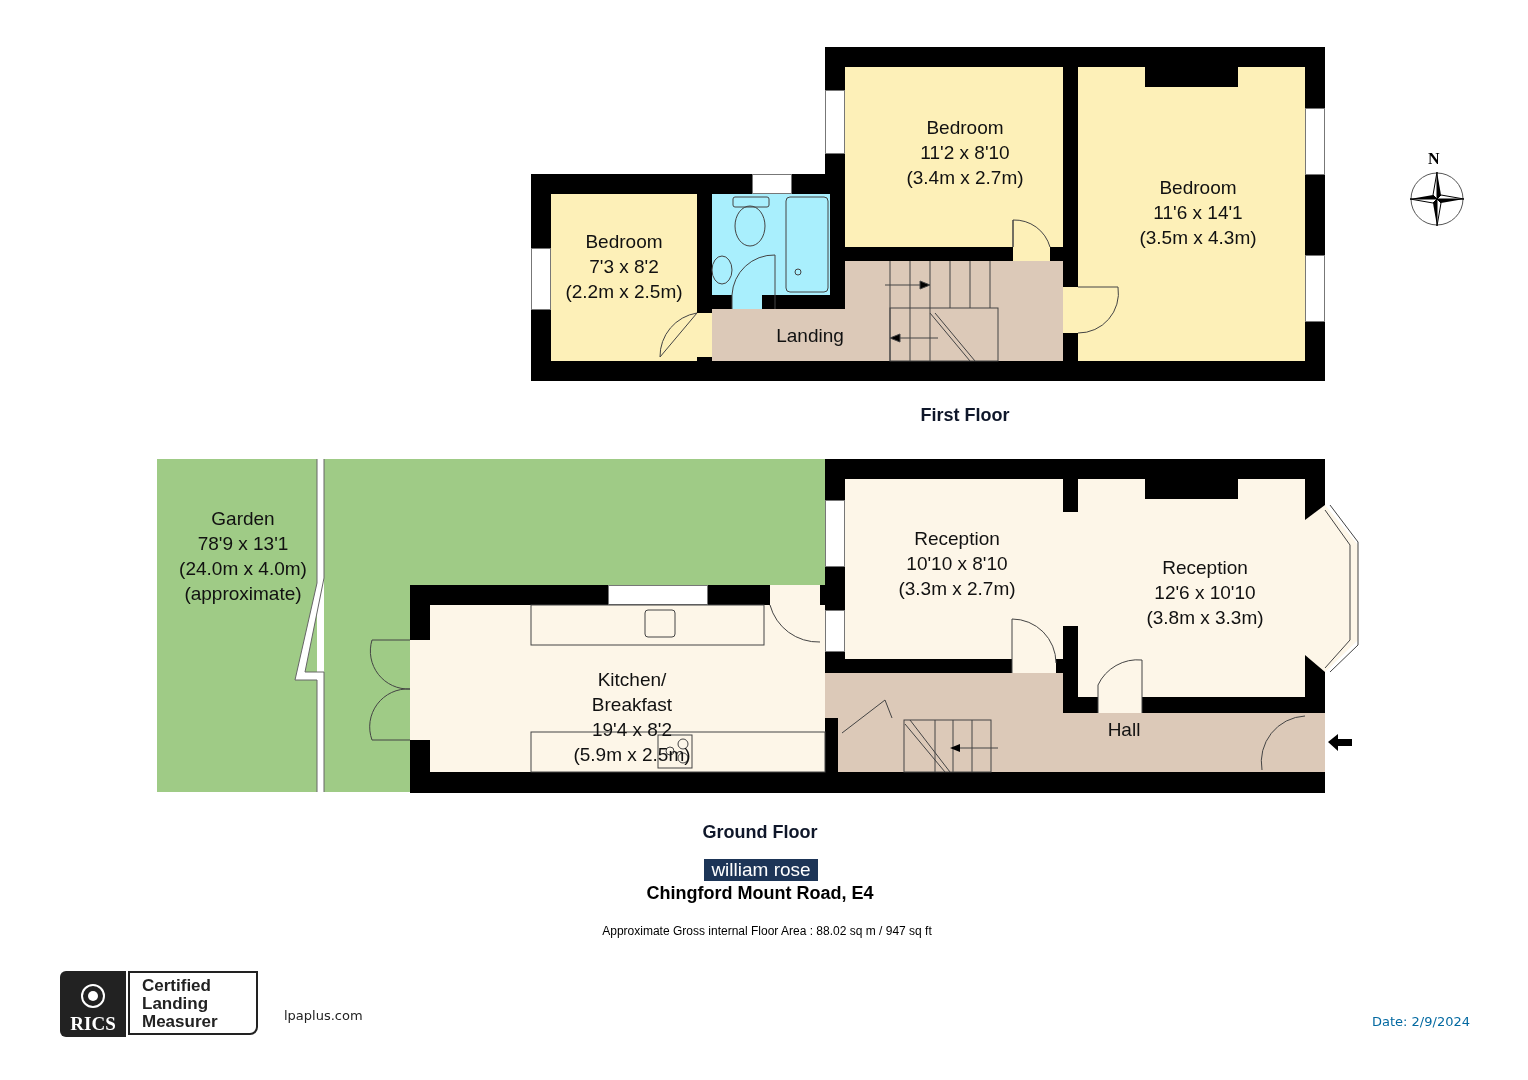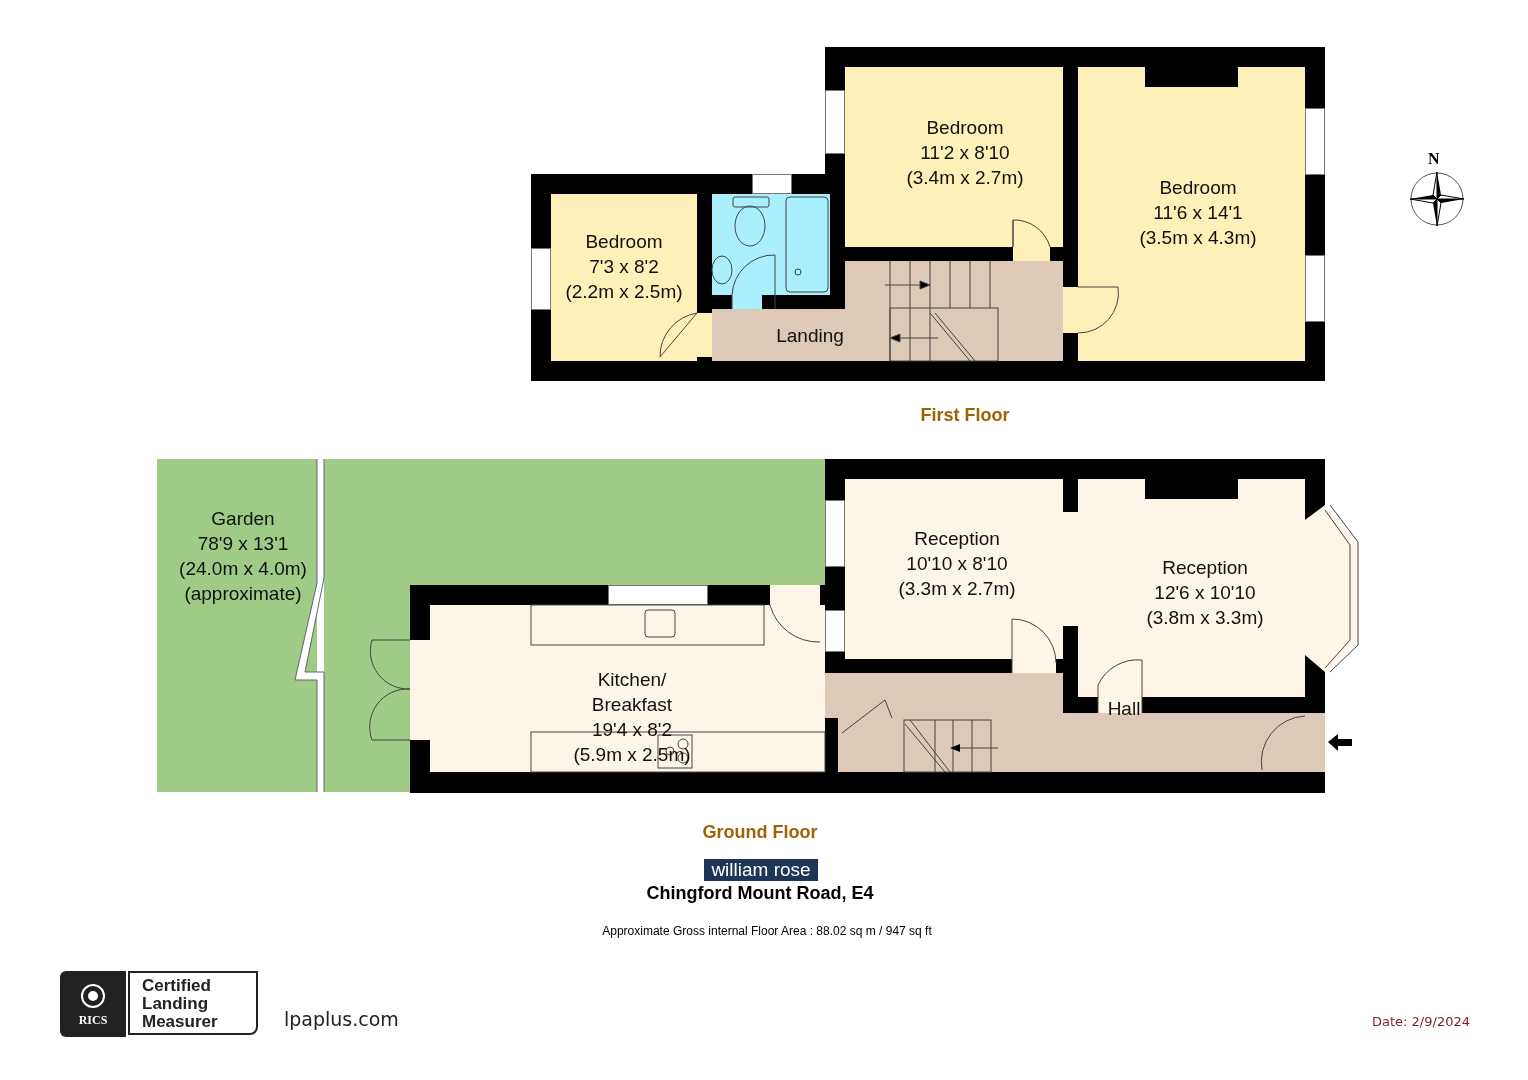--- a/index.html
+++ b/index.html
@@ -8,21 +8,21 @@
   .wall { position:absolute; background:#000; }
   .room { position:absolute; }
   .yellow { background:#fdf0b8; }
   .cream { background:#fdf6e8; }
   .blue { background:#a9effd; }
   .tan { background:#dcc9b8; }
   .green { background:#9fcb86; }
   .win { position:absolute; background:#fff; border:1px solid #777; box-sizing:border-box; }
   .label { position:absolute; text-align:center; color:#111; font-size:19px; line-height:25px; transform:translateX(-50%); white-space:nowrap; }
   .label div { display:block; }
-  .floor-title { position:absolute; font-weight:bold; font-size:18px; transform:translateX(-50%); white-space:nowrap; color:#a16207;text-align:right; }
+  .floor-title { position:absolute; font-weight:bold; font-size:18px; transform:translateX(-50%); white-space:nowrap; color:#0f172a;text-align:right; }
   svg { position:absolute; overflow:visible; }
 </style>
 </head>
 <body>
 
 <div>
 
   <div class="wall" style="left:825px;top:47px;width:500px;height:334px;"></div>
   <div class="wall" style="left:531px;top:174px;width:300px;height:207px;"></div>
 
@@ -203,40 +203,40 @@
   <div class="label" style="left:957px;top:526px;">
     <div>Reception</div>
     <div>10'10 x 8'10</div>
     <div>(3.3m x 2.7m)</div>
   </div>
   <div class="label" style="left:1205px;top:555px;">
     <div>Reception</div>
     <div>12'6 x 10'10</div>
     <div>(3.8m x 3.3m)</div>
   </div>
-  <div class="label" style="left:1124px;top:696px;">
+  <div class="label" style="left:1124px;top:717px;">
     <div>Hall</div>
   </div>
   <div class="floor-title" style="left:760px;top:822px;">Ground Floor</div>
 </div>
 
 <div class="abs" style="left:704px;top:859px;width:114px;height:22px;background:#1d3557;color:#fff;font-size:19px;line-height:21px;text-align:center;">william rose</div>
 <div class="abs" style="left:760px;top:883px;transform:translateX(-50%);font-weight:bold;font-size:18px;white-space:nowrap;">Chingford Mount Road, E4</div>
 <div class="abs" style="left:767px;top:924px;transform:translateX(-50%);font-size:12px;white-space:nowrap;">Approximate Gross internal Floor Area : 88.02 sq m / 947 sq ft</div>
 
 <div>
   <div class="abs" style="left:60px;top:971px;width:66px;height:66px;background:#222;border-radius:6px 0 0 6px;color:#fff;">
     <svg style="left:21px;top:12px;" width="24" height="26">
       <circle cx="12" cy="13" r="11" fill="none" stroke="#fff" stroke-width="2"></circle>
       <circle cx="12" cy="13" r="5" fill="#fff"></circle>
     </svg>
-    <div class="abs" style="left:0;top:42px;width:66px;text-align:center;font-weight:bold;font-size:12px;font-family:'Liberation Serif',serif;">RICS</div>
+    <div class="abs" style="left:0;top:42px;width:66px;text-align:center;font-weight:bold;font-size:19px;font-family:'Liberation Serif',serif;">RICS</div>
   </div>
   <div class="abs" style="left:128px;top:971px;width:130px;height:64px;border:2px solid #222;border-radius:0 0 8px 0;box-sizing:border-box;padding:4px 0 0 12px;font-weight:bold;font-size:17px;line-height:18px;color:#222;">
     <div>Certified</div>
     <div>Landing</div>
     <div>Measurer</div>
   </div>
   <div class="abs" style="left:284px;top:970px;font-family:'DejaVu Sans',sans-serif;font-size:12.4px;line-height:15px;color:#222;white-space:nowrap;">
   </div>
-  <div class="abs" style="left:284px;top:1008px;font-family:'DejaVu Sans',sans-serif;font-size:19px;color:#222;">lpaplus.com</div>
-  <div class="abs" style="right:58px;top:1014px;font-family:'DejaVu Sans',sans-serif;font-size:13px;color:#7f1d1d;">Date: 2/9/2024</div>
+  <div class="abs" style="left:284px;top:1008px;font-family:'DejaVu Sans',sans-serif;font-size:13px;color:#222;">lpaplus.com</div>
+  <div class="abs" style="right:58px;top:1014px;font-family:'DejaVu Sans',sans-serif;font-size:13px;color:#0369a1;">Date: 2/9/2024</div>
 </div>
 
 </body></html>

